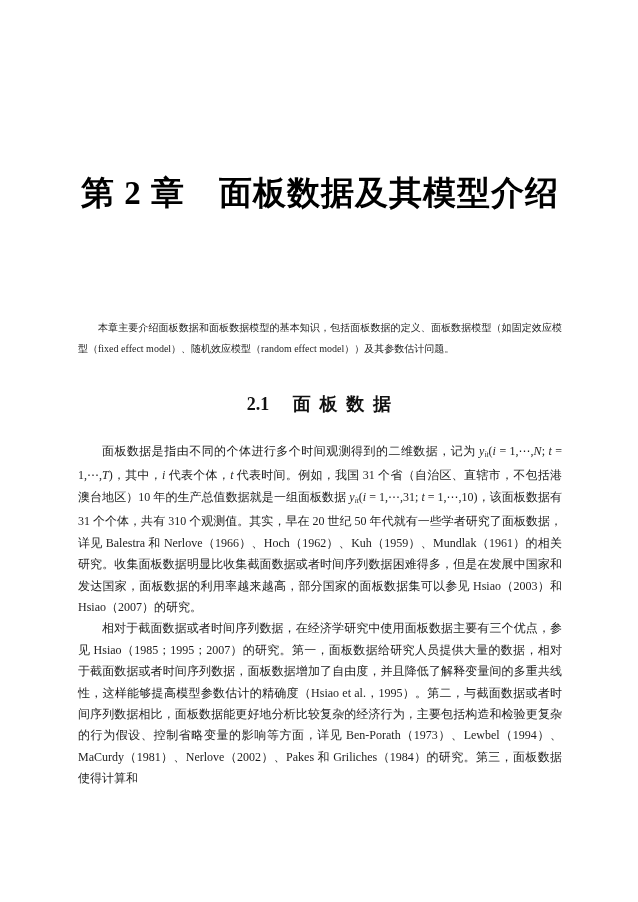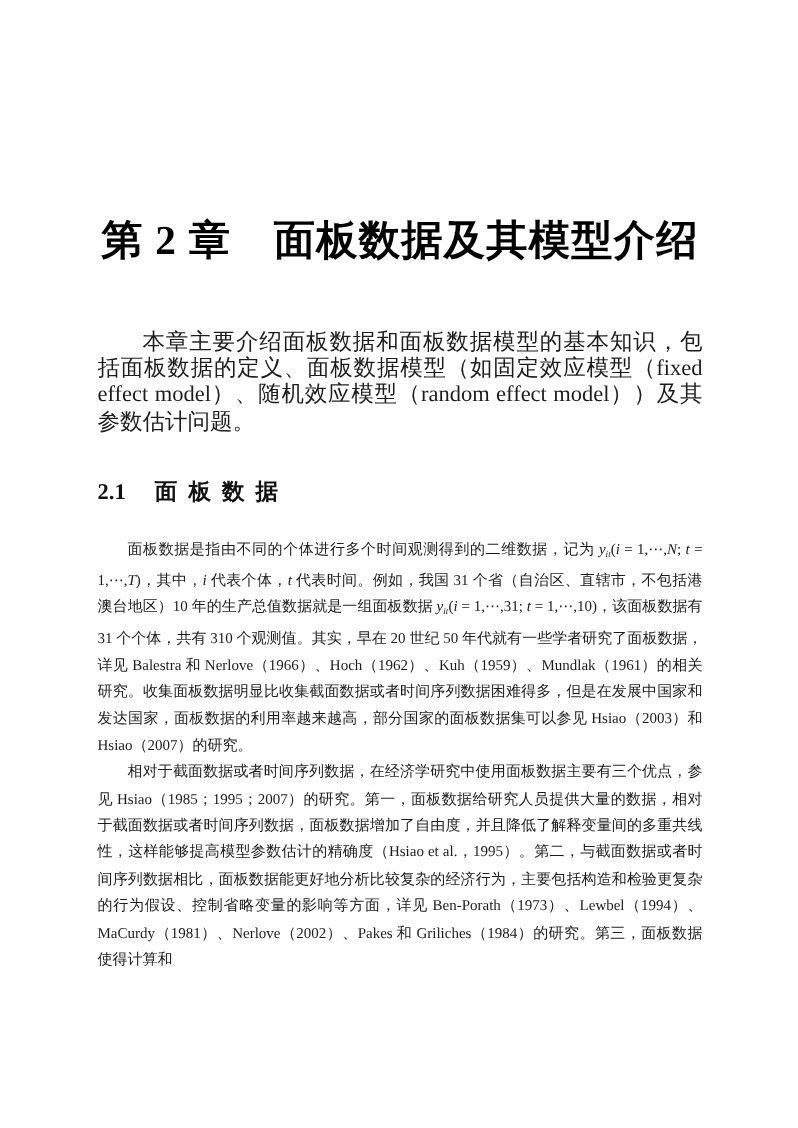--- a/index.html
+++ b/index.html
@@ -20,28 +20,29 @@
     padding-top: 176px;
     text-align: center;
     font-size: 33px;
     line-height: 1.05;
     font-weight: bold;
     letter-spacing: 1px;
     color: #000000;
     white-space: nowrap;
   }
   .intro {
-    margin: 52px 0 0 0;
-    font-size: 18px;
+    margin: 106px 0 0 0;
+    font-size: 10px;
     line-height: 21.4px;
     text-align: justify;
     text-indent: 2em;
   }
   .section-heading {
     margin-top: 33px;
+    text-align: center;
     font-size: 18px;
     font-weight: bold;
     line-height: 1.4;
     color: #111111;
   }
   .section-number {
     margin-right: 1.3em;
     font-family: "Liberation Serif", "DejaVu Serif", serif;
   }
   .section-title {

